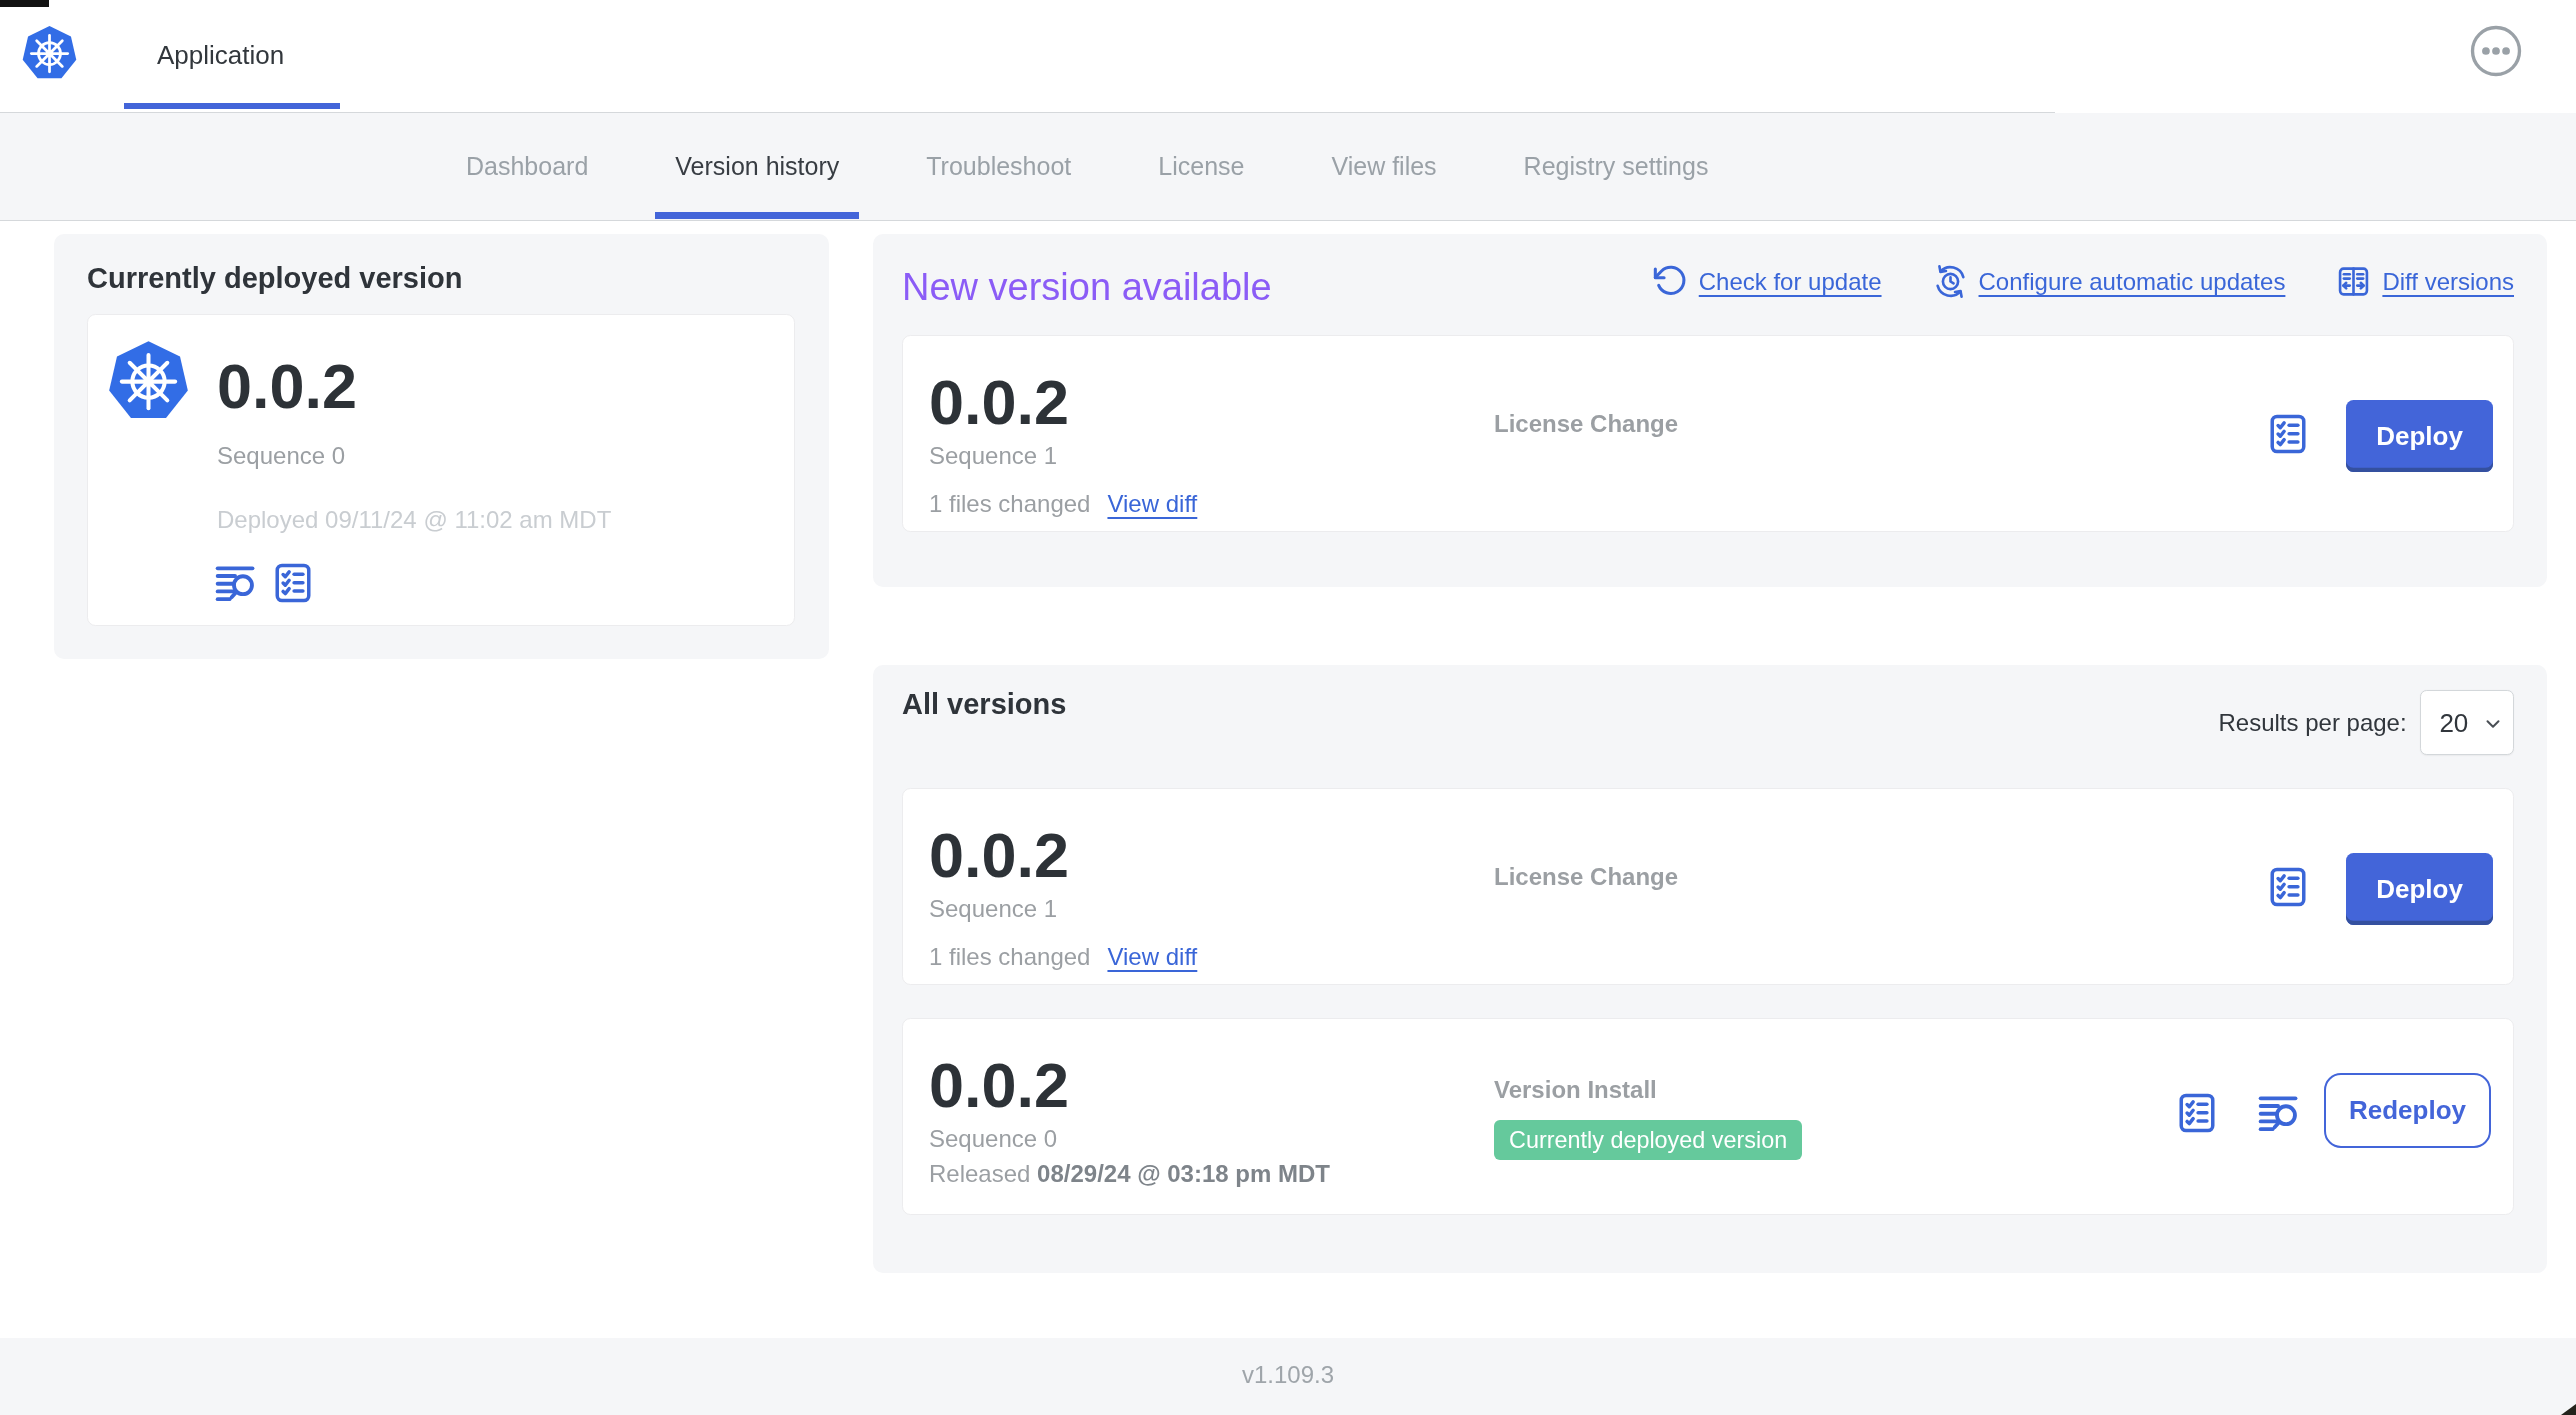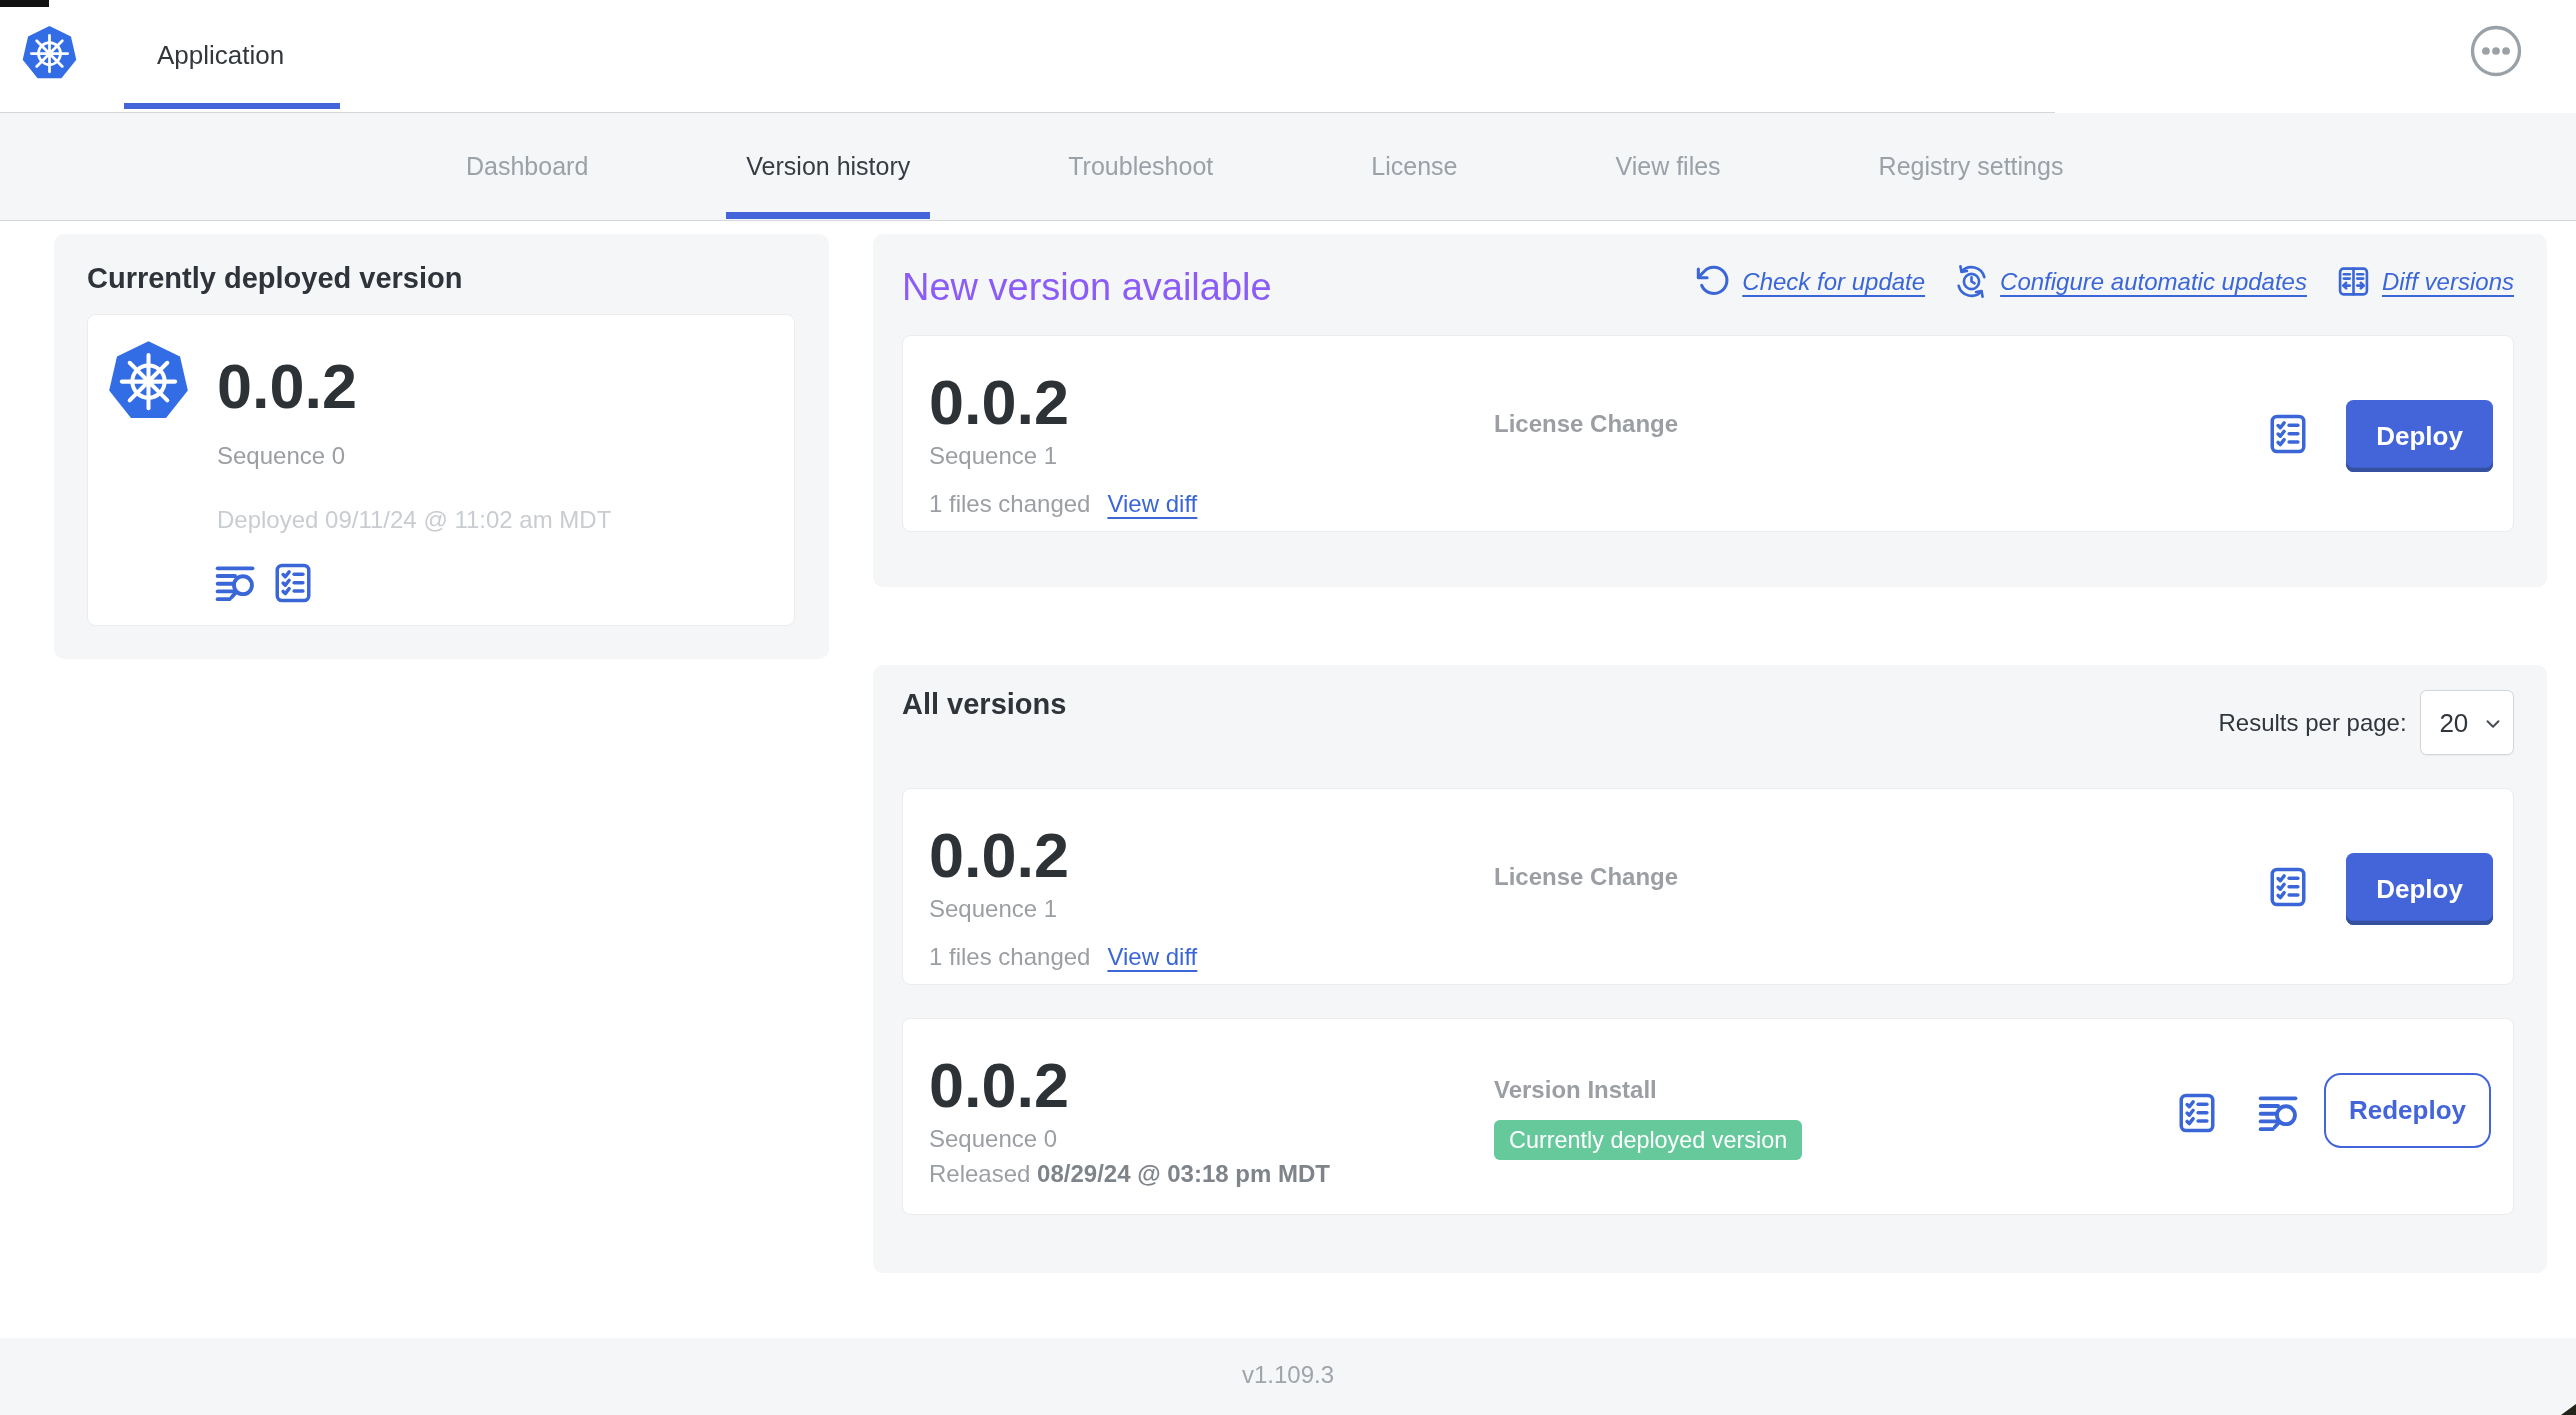--- a/index.html
+++ b/index.html
@@ -14,39 +14,39 @@
   .app-tab { position: absolute; left: 124px; top: 0; height: 111px; padding: 0 33px;
              display: flex; align-items: center; cursor: pointer; }
   .app-tab-label { font-size: 26px; color: #32373c; }
   .app-tab-underline { position: absolute; left: 0; bottom: 1.7px; width: 216px; height: 6.7px; background: #4365d9; }
   .menu-btn { position: absolute; left: 2470px; top: 25px; width: 52px; height: 52px;
               background: transparent; border: none; cursor: pointer; }
 
   
   .subnav { position: absolute; left: 0; top: 113px; width: 2576px; height: 108px;
             background: #f5f6f8; border-bottom: 1.7px solid #d5d8db;
-            display: flex; padding-left: 446px; gap: 118px; }
+            display: flex; padding-left: 446px; gap: 47px; }
   .subnav-tab { position: relative; height: 106px; display: flex; align-items: center;
                 padding: 0 20px; font-size: 25px; color: #9aa1a7; cursor: pointer; white-space: nowrap; }
   .subnav-tab.active { color: #383d43; }
   .subnav-tab.active::after { content: ""; position: absolute; left: 0; right: 0; bottom: 0;
                               height: 6.7px; background: #4365d9; }
 
   
   .panel { position: absolute; background: #f5f6f8; border-radius: 10px; }
   .panel-left { left: 54px; top: 234px; width: 775px; height: 425px; }
   .panel-new  { left: 873px; top: 234px; width: 1674px; height: 353px; }
   .panel-all  { left: 873px; top: 665px; width: 1674px; height: 608px; }
 
   .panel-title-dark  { position: absolute; left: 33px; top: 28px; font-size: 29px; font-weight: 700; color: #2f343a; }
   .panel-title-muted { position: absolute; left: 29px; top: 32px; font-size: 38px; font-weight: 400; color: #8b5cf6; }
   .panel-all .panel-title-dark { left: 29px; top: 23.4px; }
 
   
-  .panel-actions { position: absolute; right: 33px; top: 30px; display: flex; align-items: center; gap: 29px; font-style: italic; }
+  .panel-actions { position: absolute; right: 33px; top: 30px; display: flex; align-items: center; gap: 51px; }
   .action-link { display: flex; align-items: center; gap: 11px; cursor: pointer; }
   .action-link .lbl { font-size: 24px; color: #3a66d8; text-decoration: underline;
                       text-decoration-thickness: 2.1px; text-underline-offset: 5px; }
   .action-link svg { display: block; }
 
   
   .current-card { position: absolute; left: 33px; top: 80px; width: 708px; height: 312px;
                   background: #fff; border: 0.8px solid #ececee; border-radius: 8.4px; }
   .current-card .card-logo { position: absolute; left: 18.4px; top: 23.4px; width: 85px; height: 84px; }
   .cc-version  { position: absolute; left: 129px; top: 40px; font-size: 63px; font-weight: 700; line-height: 1; color: #2d3237; }

